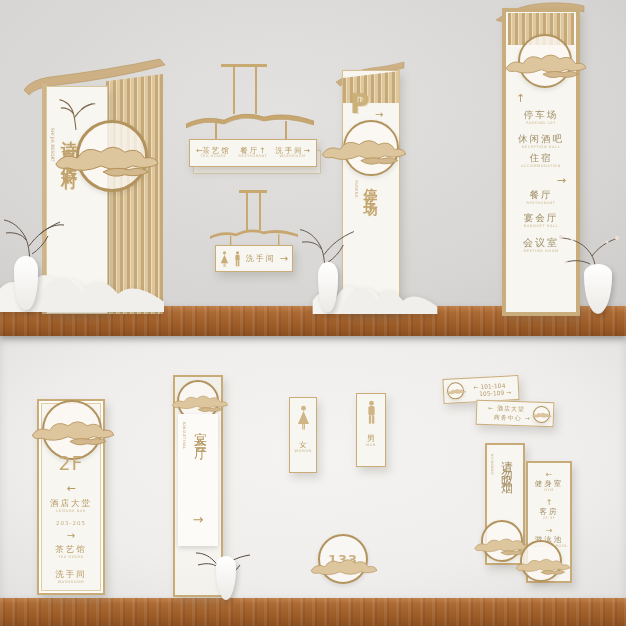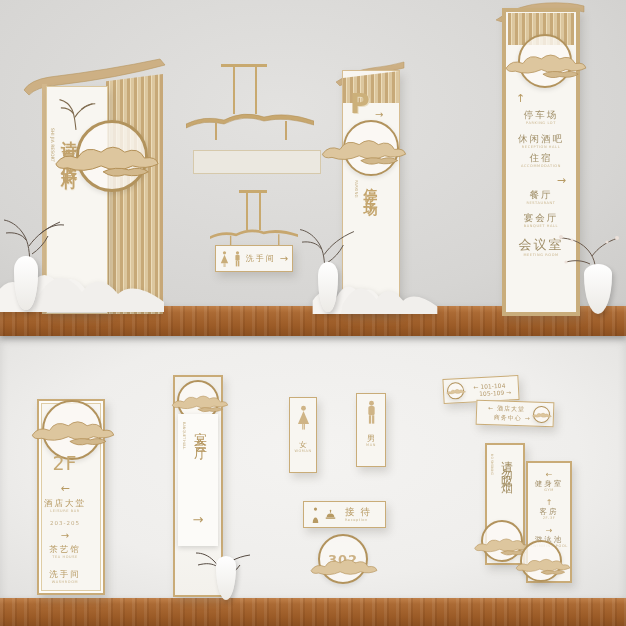--- a/index.html
+++ b/index.html
@@ -85,20 +85,34 @@
   <div class="vase" style="left:14px;top:256px;width:24px;height:54px;"></div>
 
   <div class="bar" style="left:221px;top:64px;width:46px;height:3px;"></div>
   <div class="bar" style="left:233px;top:64px;width:2px;height:50px;"></div>
   <div class="bar" style="left:255px;top:64px;width:2px;height:50px;"></div>
   <svg class="abs" style="left:186px;top:110px;" width="128" height="30" viewBox="0 0 128 30">
     <path d="M0 14 Q18 5 38 10 Q58 0 78 7 Q100 1 128 11 L128 15 Q100 6 78 11 Q58 4 38 14 Q18 9 0 18 Z" fill="#c7a76f" stroke="#b18e55" stroke-width="0.5"></path>
     <path d="M30 13 V30 M100 11 V30" stroke="#c7a76f" stroke-width="2" fill="none"></path>
   </svg>
   <div class="abs" style="left:193px;top:150px;width:126px;height:22px;background:#ebe8e0;border:1px solid #d6c9ab;"></div>
+  <div class="sign" style="left:189px;top:139px;width:128px;height:28px;border-width:1px;display:flex;align-items:center;justify-content:space-between;padding:0 6px;">
+    <div class="ctr">
+      <div class="gold row-line" style="font-size:7.5px;"><span>←</span><span class="cjk">茶艺馆</span></div>
+      <div class="sub">TEA HOUSE</div>
+    </div>
+    <div class="ctr">
+      <div class="gold row-line" style="font-size:7.5px;"><span class="cjk">餐厅</span><span>↑</span></div>
+      <div class="sub">RESTAURANT</div>
+    </div>
+    <div class="ctr">
+      <div class="gold row-line" style="font-size:7.5px;"><span class="cjk">洗手间</span><span>→</span></div>
+      <div class="sub">WASHROOM</div>
+    </div>
+  </div>
 
   <div class="bar" style="left:239px;top:190px;width:28px;height:3px;"></div>
   <div class="bar" style="left:246px;top:190px;width:2px;height:40px;"></div>
   <div class="bar" style="left:259px;top:190px;width:2px;height:40px;"></div>
   <svg class="abs" style="left:210px;top:226px;" width="88" height="22" viewBox="0 0 128 30">
     <path d="M0 14 Q18 5 38 10 Q58 0 78 7 Q100 1 128 11 L128 15 Q100 6 78 11 Q58 4 38 14 Q18 9 0 18 Z" fill="#c7a76f"></path>
     <path d="M30 13 V30 M100 11 V30" stroke="#c7a76f" stroke-width="2" fill="none"></path>
   </svg>
   <div class="sign" style="left:215px;top:245px;width:78px;height:27px;border-width:1px;display:flex;align-items:center;justify-content:center;gap:4px;">
     <svg width="9" height="16" viewBox="0 0 14 26">
@@ -181,21 +195,21 @@
     <div style="text-align:right;padding-right:6px;font-size:11px;margin-top:5px;" class="gold">→</div>
     <div class="ctr" style="margin-top:2px;">
       <div class="cjk" style="font-size:9.5px;color:#9f8d66;">餐厅</div>
       <div class="sub">RESTAURANT</div>
     </div>
     <div class="ctr" style="margin-top:7px;">
       <div class="cjk" style="font-size:9.5px;color:#9f8d66;">宴会厅</div>
       <div class="sub">BANQUET HALL</div>
     </div>
     <div class="ctr" style="margin-top:7px;">
-      <div class="cjk" style="font-size:13px;color:#9f8d66;">会议室</div>
+      <div class="cjk" style="font-size:10px;color:#9f8d66;">会议室</div>
       <div class="sub">MEETING ROOM</div>
     </div>
   </div>
 
   <svg class="abs" style="left:552px;top:222px;" width="72" height="56" viewBox="0 0 72 56">
     <g stroke="#6b5b4e" stroke-width="1" fill="none">
       <path d="M44 56 C44 42 42 34 34 26 C28 20 18 16 8 16"></path>
       <path d="M40 34 C46 26 54 20 66 16"></path>
       <path d="M38 42 C30 38 22 38 14 40"></path>
     </g>
@@ -210,21 +224,21 @@
   <div class="vase" style="left:584px;top:264px;width:28px;height:50px;border-radius:50% 50% 50% 50% / 20% 20% 78% 78%;"></div>
 
   <div class="sign" style="left:37px;top:399px;width:68px;height:196px;border:2px solid #c9ab77;box-shadow:inset 0 0 0 2px #fdfcf9, inset 0 0 0 3px #dfcda6, 3px 5px 8px rgba(105,100,90,.25);"></div>
   <div class="ring" style="left:42px;top:400px;width:60px;height:60px;"></div>
   <svg class="abs" style="left:26px;top:414px;" width="94" height="36" viewBox="0 0 120 44">
     <g fill="#ddc69e" stroke="#b39057" stroke-width="1">
       <path d="M8 26 Q16 14 30 20 Q38 6 54 14 Q66 4 78 14 Q92 8 98 20 Q110 18 112 26 Q100 32 86 28 Q70 36 54 28 Q36 36 20 30 Q10 32 8 26 Z"></path>
       <path d="M56 34 Q68 28 82 32 Q94 28 102 34 Q92 40 78 37 Q66 41 56 34 Z" fill="#d2b88c"></path>
     </g>
   </svg>
-  <div class="abs ctr" style="left:33px;top:452px;width:64px;text-align:center;">
+  <div class="abs ctr" style="left:39px;top:452px;width:64px;text-align:center;">
     <div style="font-size:19px;color:#c5a872;letter-spacing:1px;">2F</div>
     <div class="gold" style="font-size:11px;margin-top:8px;">←</div>
     <div class="cjk gold" style="font-size:8.5px;margin-top:3px;">酒店大堂</div>
     <div class="sub">LEISURE BAR</div>
     <div style="font-size:5.5px;color:#c3ad85;margin-top:6px;letter-spacing:1px;">203-205</div>
     <div class="gold" style="font-size:10px;margin-top:4px;">→</div>
     <div class="cjk gold" style="font-size:8.5px;margin-top:3px;">茶艺馆</div>
     <div class="sub">TEA HOUSE</div>
     <div class="cjk gold" style="font-size:8.5px;margin-top:9px;">洗手间</div>
     <div class="sub">WASHROOM</div>
@@ -270,43 +284,23 @@
           <circle cx="7" cy="3" r="2.6"></circle>
           <rect x="3.6" y="6" width="6.8" height="10" rx="2"></rect>
           <rect x="4.2" y="16" width="2.4" height="9"></rect>
           <rect x="7.6" y="16" width="2.4" height="9"></rect>
         </g>
     </svg>
     <div class="gold" style="font-size:8px;margin-top:4px;">男</div>
     <div class="sub">MAN</div>
   </div>
 
-  <div class="sign" style="left:303px;top:501px;width:83px;height:27px;border-width:1.5px;display:flex;align-items:center;padding:0 7px;gap:5px;">
-    <svg width="9" height="16" viewBox="0 0 14 26">
-      <g fill="#b79a63">
-          <circle cx="7" cy="3.4" r="2.6"></circle>
-          <path d="M2.5 26 C2.5 14 11.5 14 11.5 26 Z"></path>
-        </g>
-    </svg>
-    <svg width="11" height="11" viewBox="0 0 12 12">
-      <g fill="#b79a63">
-          <path d="M1.8 9 a4.2 4.2 0 0 1 8.4 0 Z"></path>
-          <rect x="0.8" y="9.2" width="10.4" height="1.5"></rect>
-          <rect x="5.4" y="2" width="1.2" height="2"></rect>
-          <circle cx="6" cy="1.7" r="0.9"></circle>
-        </g>
-    </svg>
-    <div style="margin-left:4px;">
-      <div class="gold" style="font-size:9.5px;letter-spacing:6px;">接待</div>
-      <div class="sub">Reception</div>
-    </div>
-  </div>
 
   <div class="ring" style="left:318px;top:534px;width:50px;height:50px;display:flex;align-items:center;justify-content:center;">
-    <span style="font-size:13px;font-weight:bold;color:#ccb184;letter-spacing:1px;">302</span>
+    <span style="font-size:13px;font-weight:bold;color:#ccb184;letter-spacing:1px;">133</span>
   </div>
   <svg class="abs" style="left:306px;top:554px;" width="76" height="28" viewBox="0 0 120 44">
     <g fill="#ddc69e" stroke="#b39057" stroke-width="1">
       <path d="M8 26 Q16 14 30 20 Q38 6 54 14 Q66 4 78 14 Q92 8 98 20 Q110 18 112 26 Q100 32 86 28 Q70 36 54 28 Q36 36 20 30 Q10 32 8 26 Z"></path>
     </g>
   </svg>
 
   <div class="sign" style="left:443px;top:377px;width:76px;height:25px;border-width:1.5px;transform:rotate(-3deg);display:flex;align-items:center;padding:0 3px;">
     <div class="ring" style="position:relative;flex:0 0 17px;width:17px;height:17px;border-width:1.5px;">
       <svg style="position:absolute;left:-3px;top:4px;" width="22" height="9" viewBox="0 0 120 44">

